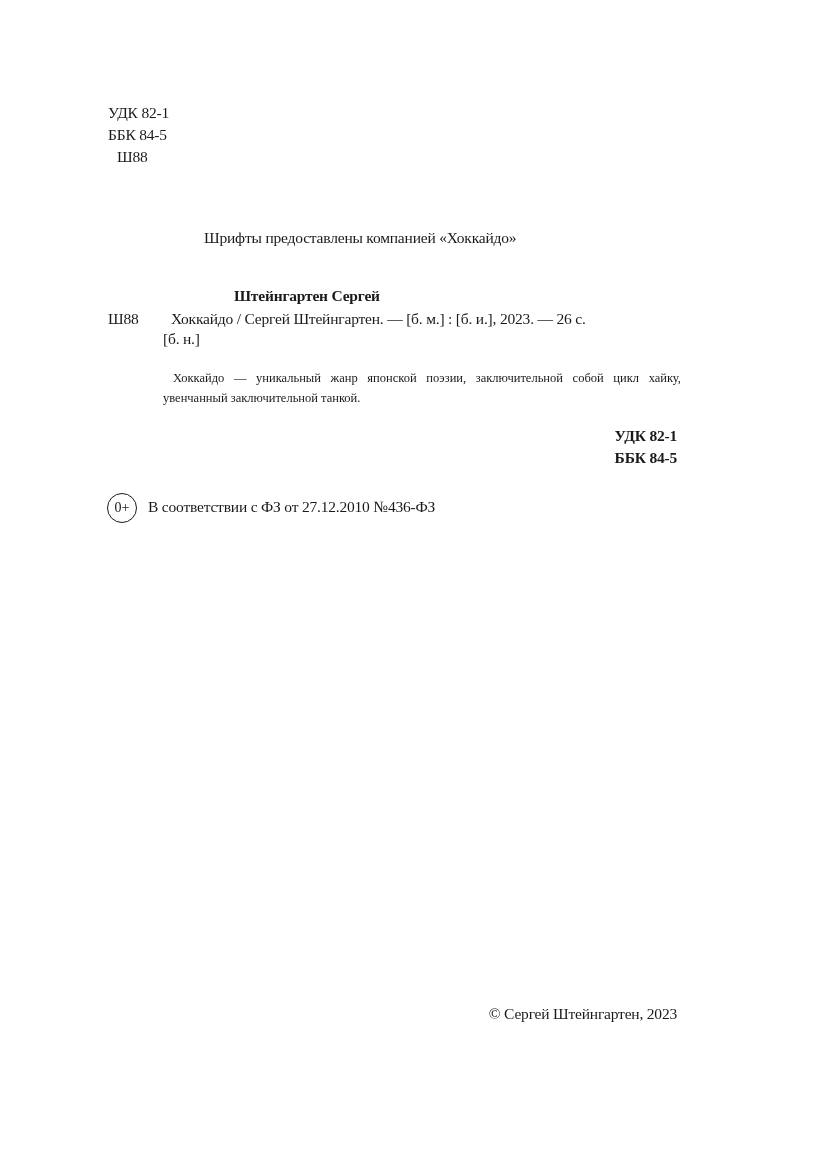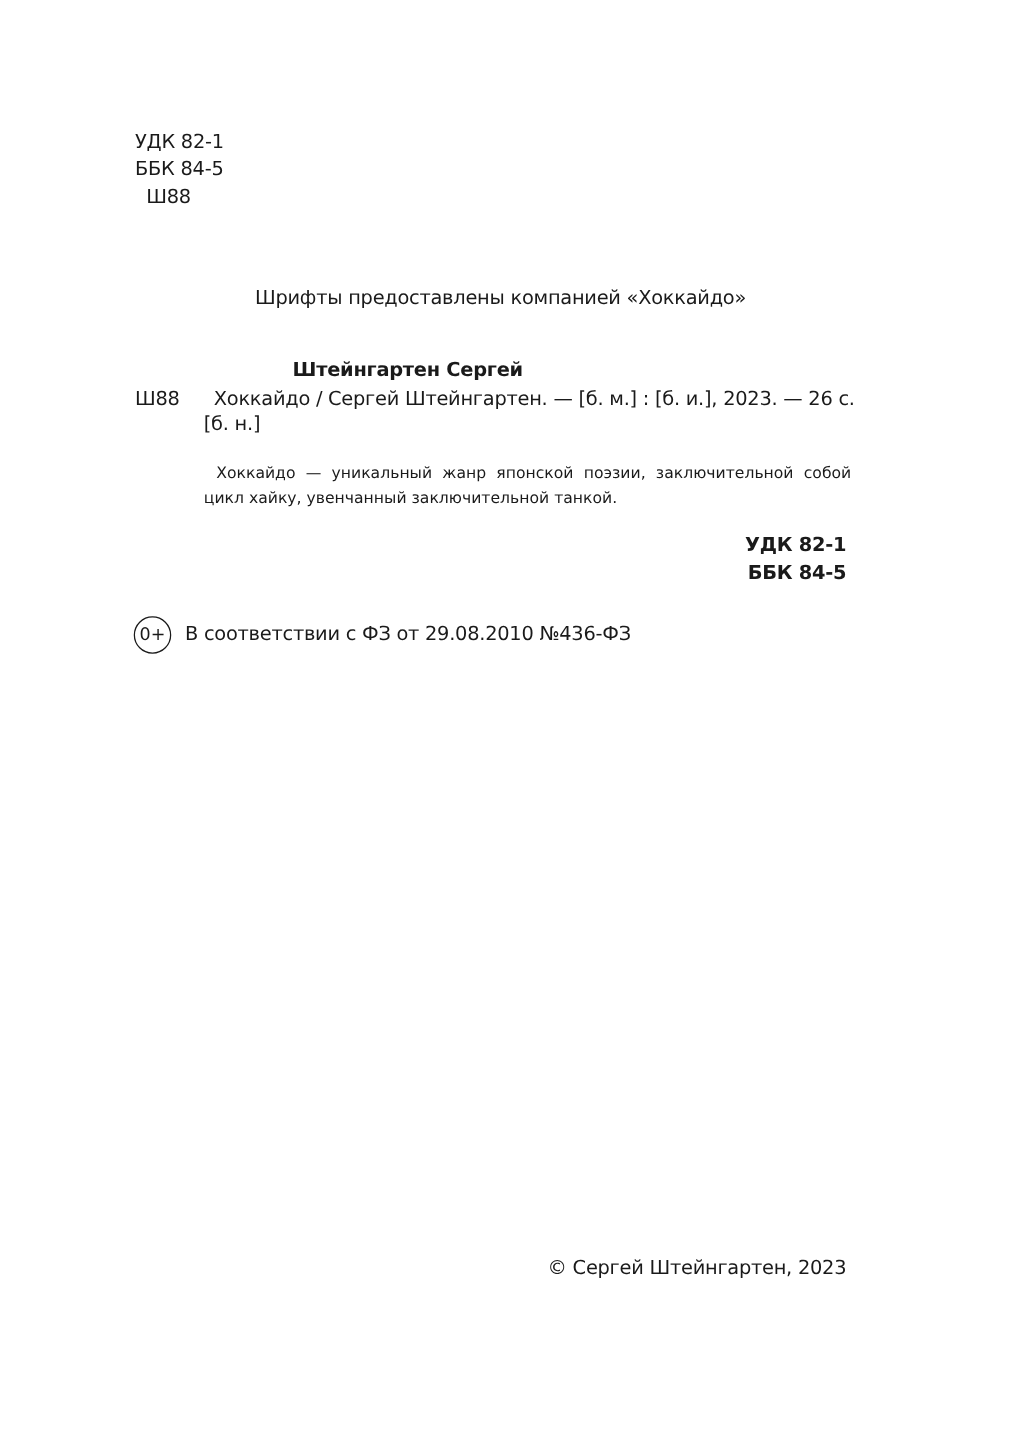--- a/index.html
+++ b/index.html
@@ -8,21 +8,21 @@
       background: #ffffff;
     }
     body {
       width: 823px;
       height: 1163px;
       position: relative;
       overflow: hidden;
       font-family: "DejaVu Sans", "Liberation Sans", sans-serif;
       color: #1a1a1a;
     }
-    .abs { position: absolute; white-space: nowrap; }
+    .abs { position: absolute; white-space: nowrap; font-family: Liberation Serif, serif; }
     .t16 { font-size: 15.5px; line-height: 22px; letter-spacing: -0.2px; }
     .t13 { font-size: 12.5px; line-height: 20px; }
     .bold { font-weight: bold; }
 
     .class-codes { left: 108px; top: 102px; }
     .class-codes div { height: 22px; }
     .class-codes .author-mark { padding-left: 9px; }
 
     .fonts-note { left: 204px; top: 227px; }
 
@@ -76,15 +76,15 @@
 <div class="abs t13 annotation"><span class="indent"></span><span>Хоккайдо — уникальный жанр японской поэзии, заключительной собой цикл хайку, увенчанный заключительной танкой.</span></div>
 
 <div class="abs t16 bold class-codes-right">
   <div>УДК 82-1</div>
   <div>ББК 84-5</div>
 </div>
 
 <div class="abs age-badge">
   <span>0+</span>
 </div>
-<div class="abs t16 age-law">В соответствии с ФЗ от 29.08.2010 №436-ФЗ</div>
+<div class="abs t16 age-law">В соответствии с ФЗ от 27.12.2010 №436-ФЗ</div>
 
 <div class="abs t16 copyright">© Сергей Штейнгартен, 2023</div>
 
 </body></html>

